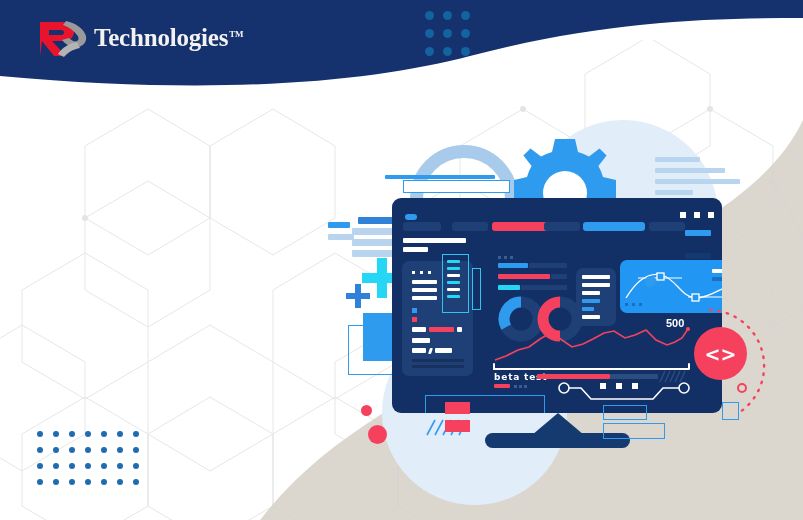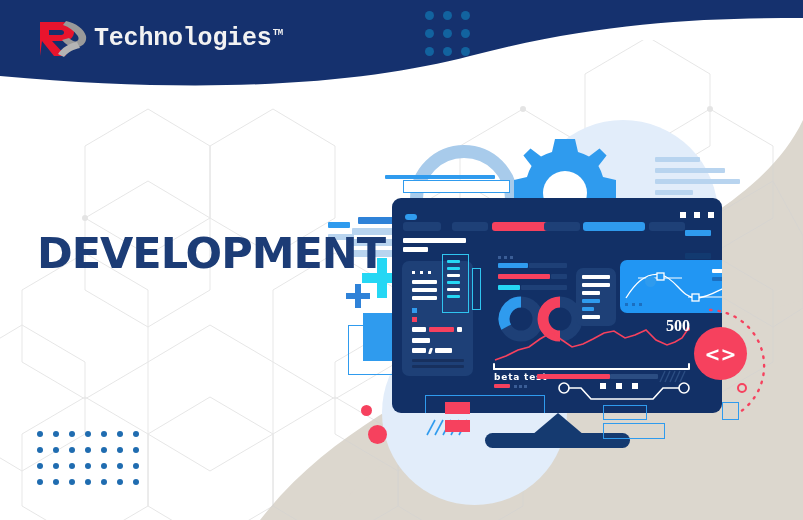--- a/index.html
+++ b/index.html
@@ -33,21 +33,21 @@
     display:flex;align-items:center;gap:4px;
     z-index:40;
   }
   .logo-mark{width:54px;height:40px;display:block;}
   .logo-text{
     color:#f2f2f2;
     font-size:25px;
     font-weight:bold;
     letter-spacing:-0.2px;
     position:relative;
-    font-family:Liberation Mono, monospace;
+    font-family:Liberation Serif, serif;
     text-align:right;
   }
   .logo-tm{
     font-size:9px;
     vertical-align:super;
     font-weight:bold;
     margin-left:1px;
   }
   
   .dotgrid{position:absolute;display:grid;}
@@ -104,22 +104,22 @@
     font-family:"DejaVu Sans", sans-serif;
   }
   .label-beta{
     position:absolute;
     color:#ffffff;font-size:9px;font-weight:bold;
     letter-spacing:.8px;
     font-family:"DejaVu Sans", sans-serif;
   }
   .label-500{
     position:absolute;
-    color:#ffffff;font-size:16px;font-weight:bold;
-    font-family:Liberation Serif, serif;
+    color:#ffffff;font-size:11px;font-weight:bold;
+    font-family:Liberation Sans, sans-serif;
   }
   .stand-neck{
     position:absolute;
     width:0;height:0;
     border-left:26px solid transparent;
     border-right:26px solid transparent;
     border-bottom:22px solid #153a70;
   }
   .stand-base{
     position:absolute;
@@ -220,21 +220,20 @@
     <div class="dot"></div>
       <div class="dot"></div>
       <div class="dot"></div>
       <div class="dot"></div>
       <div class="dot"></div>
       <div class="dot"></div>
       <div class="dot"></div>
   </div>
 
   <div class="title">
-    <span class="l2">DEVELOPMENT</span>
   </div>
 
   <div class="illus">
 
     <div class="ip circle-lightblue" style="left:198px;top:25px;width:190px;height:190px;"></div>
     <div class="ip circle-lightblue" style="left:52px;top:225px;width:185px;height:185px;"></div>
 
     <div class="ip circle-midblue" style="left:80px;top:50px;width:82px;height:82px;"></div>
 
     <svg class="gear" style="left:175px;top:38px;" width="120" height="120" viewBox="0 0 120 120">

